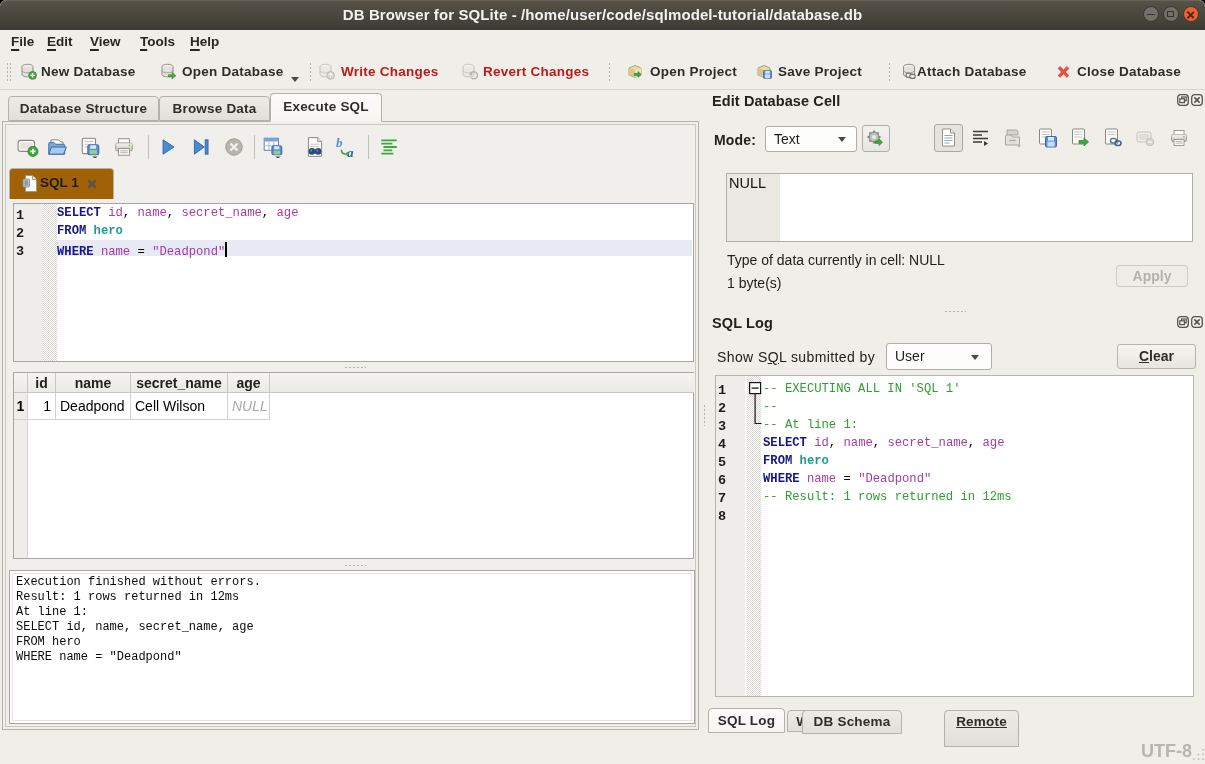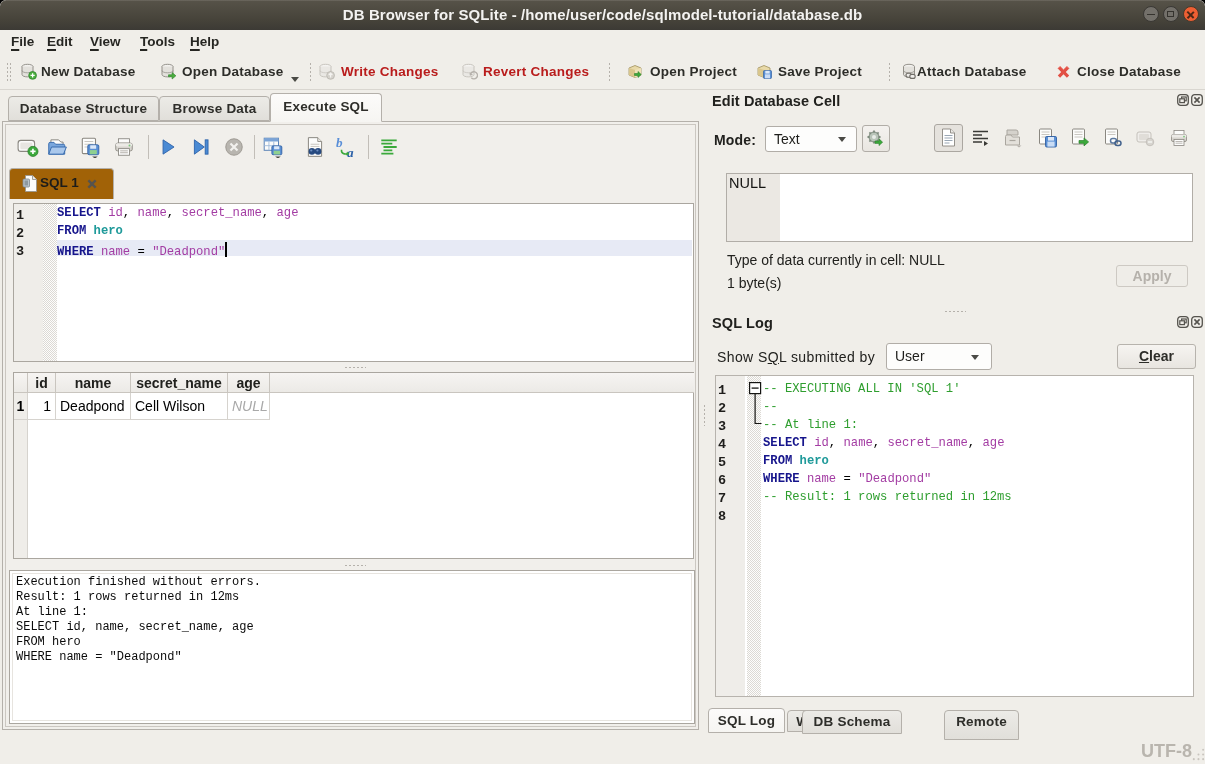--- a/index.html
+++ b/index.html
@@ -449,21 +449,21 @@
     <div class="codeln" style="top:42px; left:33px;"><span class="c">-- At line 1:</span></div>
     <div class="codeln" style="top:60px; left:33px;"><span class="k">SELECT</span> <span class="i">id</span>, <span class="i">name</span>, <span class="i">secret_name</span>, <span class="i">age</span></div>
     <div class="codeln" style="top:78px; left:33px;"><span class="k">FROM</span> <span class="t">hero</span></div>
     <div class="codeln" style="top:96px; left:33px;"><span class="k">WHERE</span> <span class="i">name</span> = <span class="i">"Deadpond"</span></div>
     <div class="codeln" style="top:114px; left:33px;"><span class="c">-- Result: 1 rows returned in 12ms</span></div>
   </div>
 
   <div class="btab active" style="left:708px; top:708px; width:77px; height:25px; line-height:24px;">SQL Log</div>
   <div class="btab" style="left:787px; top:710px; width:53px; height:22px; line-height:21px;">Write</div>
   <div class="btab" style="left:802px; top:710px; width:100px; height:24px; line-height:21px;">DB Schema</div>
-  <div class="btab" style="left:944px; top:710px; width:75px; height:30px; line-height:21px;">Remote</div>
+  <div class="btab" style="left:944px; top:710px; width:75px; height:37px; line-height:21px;text-decoration:underline;">Remote</div>
 
   <div id="utf8">UTF-8</div>
   <svg class="abs" style="left:1191px; top:747px; width:14px; height:14px;" viewBox="0 0 15 15">
       <g fill="#c9c5bf">
         <circle cx="13" cy="3" r="1.1"></circle>
         <circle cx="8" cy="8" r="1.1"></circle>
         <circle cx="13" cy="8" r="1.1"></circle>
         <circle cx="3" cy="13" r="1.1"></circle>
         <circle cx="8" cy="13" r="1.1"></circle>
         <circle cx="13" cy="13" r="1.1"></circle>

